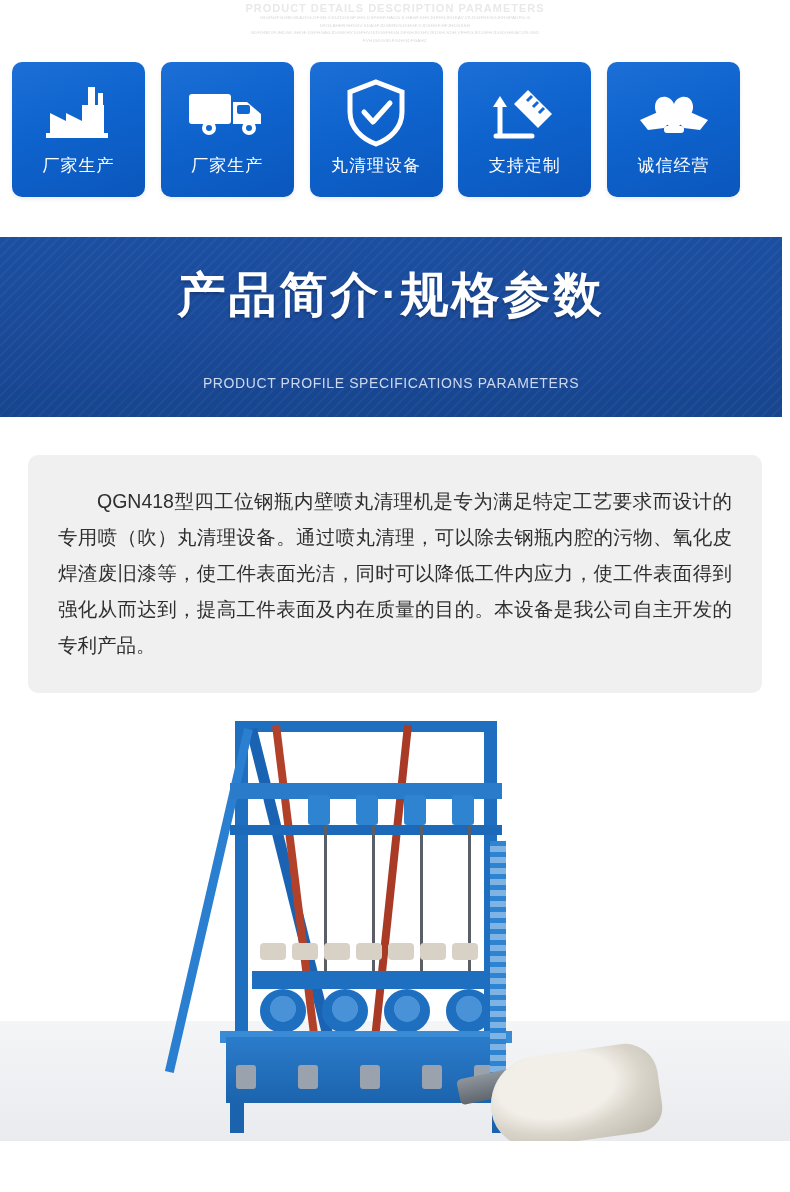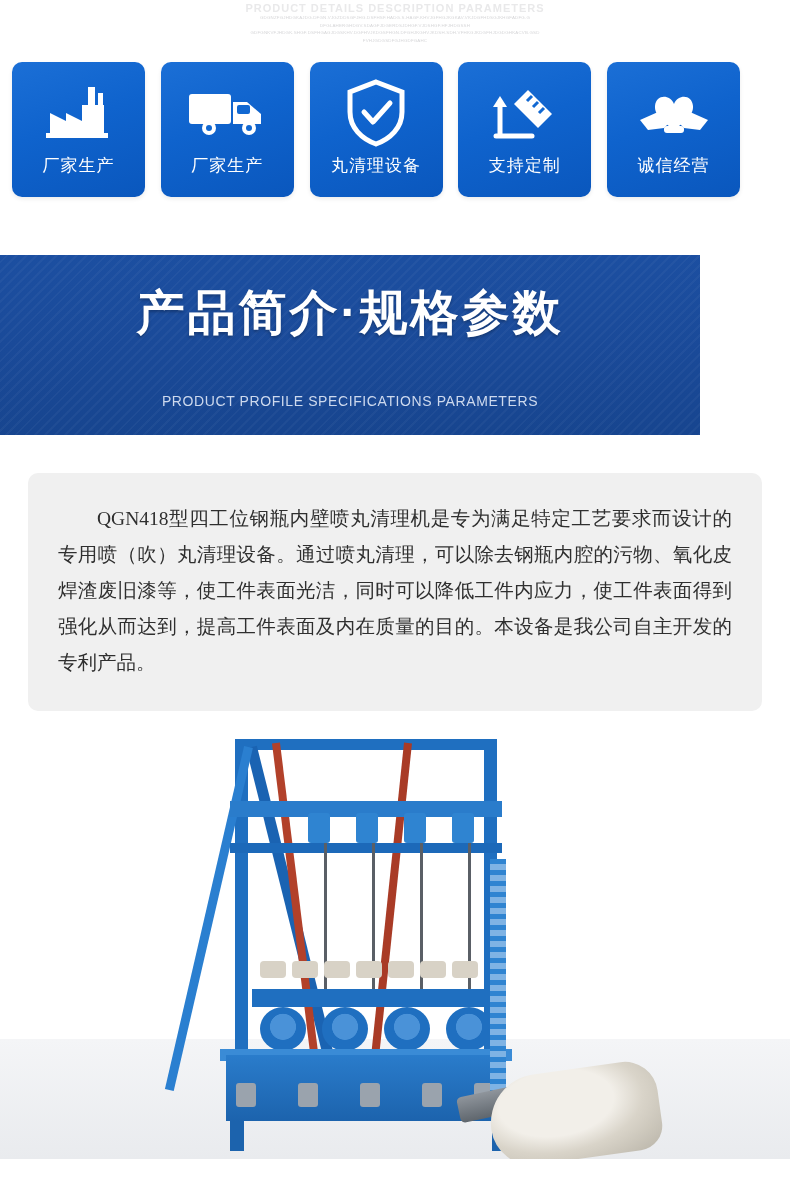--- a/index.html
+++ b/index.html
@@ -71,36 +71,35 @@
   .feature .flabel {
     color: #ffffff;
     font-size: 17px;
     letter-spacing: 1px;
     font-weight: 500;
     margin-top: 2px;
   }
 
   
   .banner {
-    width: 700px;
+    width: 782px;
     height: 180px;
     background:
       repeating-linear-gradient(
         -45deg,
         rgba(255,255,255,0.035) 0px,
         rgba(255,255,255,0.035) 2px,
         rgba(0,0,0,0) 2px,
         rgba(0,0,0,0) 7px
       ),
       linear-gradient(180deg, #1c4fa1 0%, #1a4a99 50%, #17458f 100%);
     display: flex;
     flex-direction: column;
     align-items: center;
     justify-content: center;
-    margin-top: 18px;
     gap: 34px;
   }
   .banner .cn {
     color: #ffffff;
     font-size: 48px;
     font-weight: bold;
     letter-spacing: 3px;
     text-shadow: 0 2px 3px rgba(0,0,0,0.25);
   }
   .banner .en {
@@ -114,21 +113,20 @@
   .desc-wrap {
     padding: 38px 28px 0 28px;
     box-sizing: border-box;
     width: 790px;
   }
   .desc {
     background: #f0f0f0;
     border-radius: 10px;
     padding: 28px 30px 30px 30px;
     box-sizing: border-box;
-    font-family: Liberation Serif, serif;
   }
   .desc p {
     margin: 0;
     color: #2f2f2f;
     font-size: 19.5px;
     line-height: 36px;
     text-indent: 39px;
     text-align: justify;
   }
 

